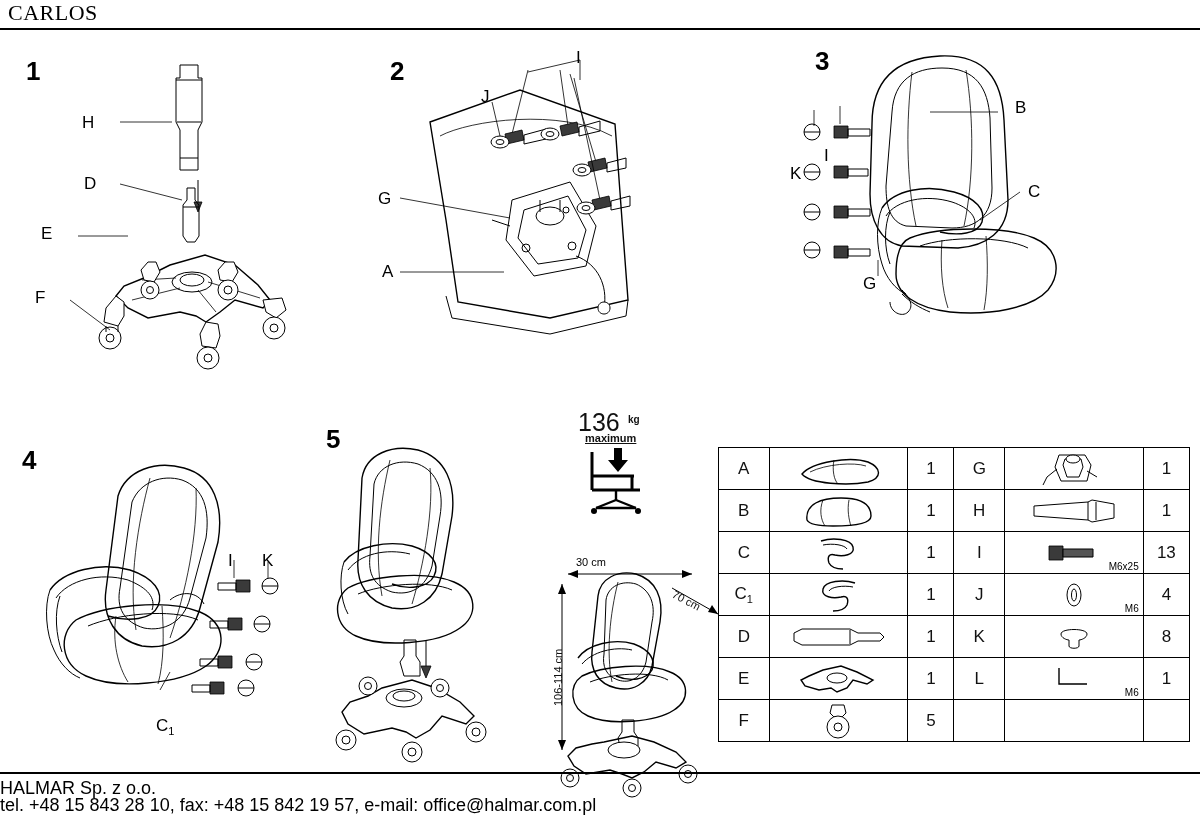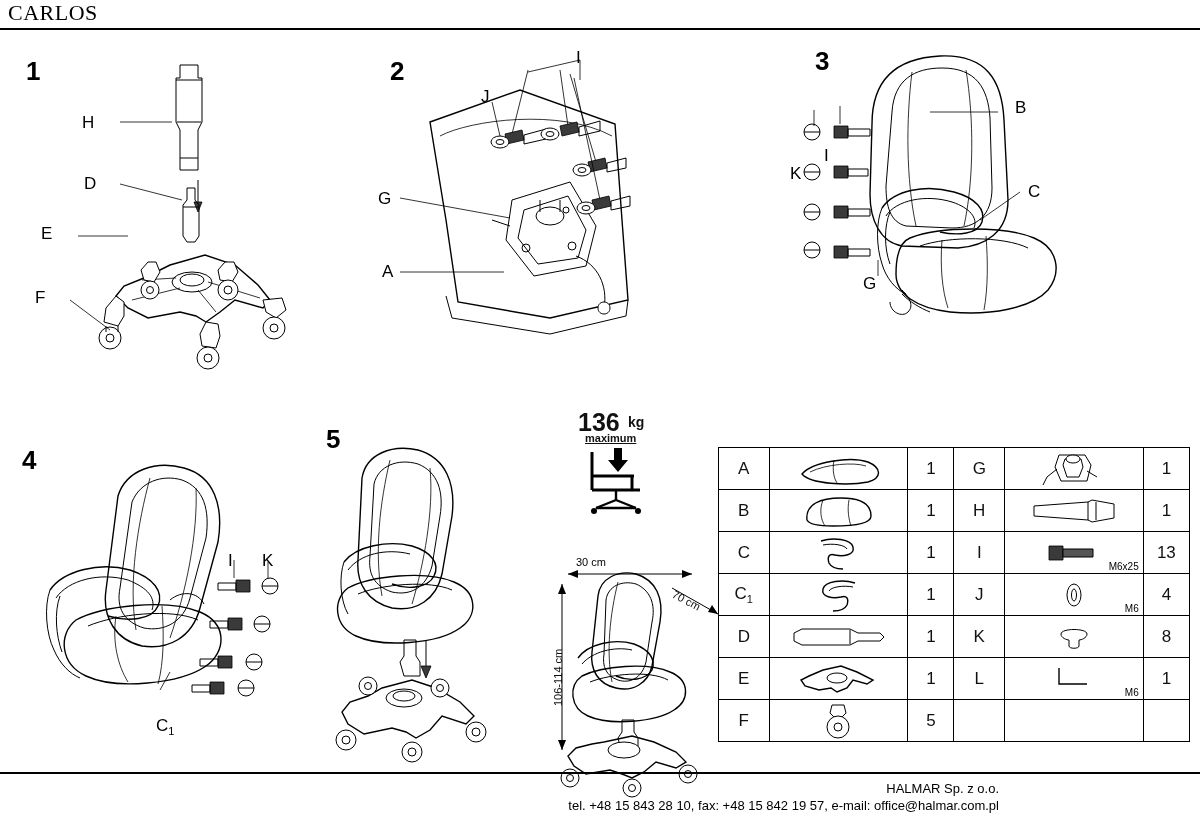--- a/index.html
+++ b/index.html
@@ -109,27 +109,27 @@
     color: #000;
     margin-top: 8px;
   }
   .code sub { font-size: 11px; }
   
   .weight-num {
     position: absolute;
     left: 578px;
     top: 408px;
     font-size: 25px;
-    font-weight: bold;
+    font-weight: normal;
   }
   .weight-unit {
     position: absolute;
     left: 628px;
     top: 414px;
-    font-size: 14px;
+    font-size: 10px;
     font-weight: bold;
   }
   .weight-max {
     position: absolute;
     left: 585px;
     top: 432px;
     font-size: 11px;
     font-weight: bold;
     text-decoration: underline;
   }
@@ -151,22 +151,22 @@
     transform: rotate(28deg);
     transform-origin: left top;
     white-space: nowrap;
   }
   
   .footer {
     position: absolute;
     left: 0;
     top: 780px;
     width: 999px;
-    text-align: right;
-    font-size: 13px;
+    text-align: left;
+    font-size: 18px;
     line-height: 17px;
     color: #000;
   }
 </style>
 </head>
 <body>
 
 <div class="page">
 
   <div class="brand-title">CARLOS</div>

